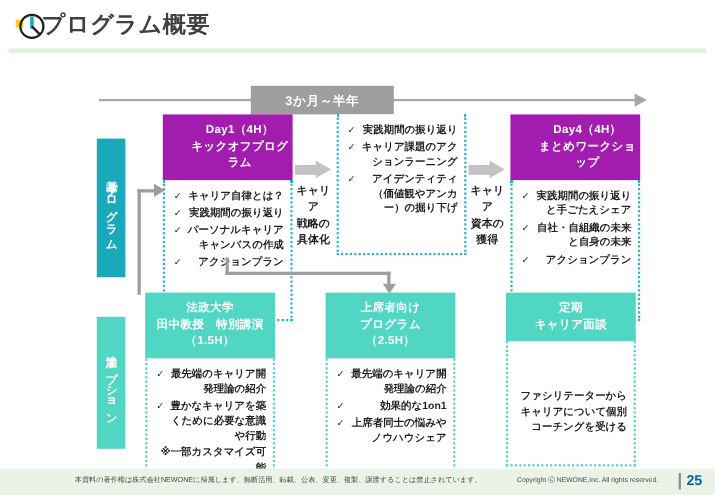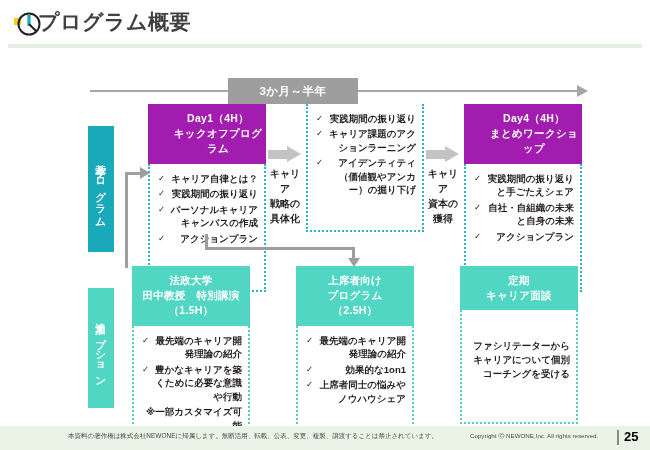--- a/index.html
+++ b/index.html
@@ -139,21 +139,21 @@
   #box-day2 .box-body { height: 128px; }
   #box-day4 { left: 464px; top: 104px; width: 118px; }
   #box-day4 .box-body { height: 128px; }
 
   
   #box-opt1 { left: 132px; top: 266px; width: 118px; }
   #box-opt1 .box-body { height: 114px; }
   #box-opt2 { left: 296px; top: 266px; width: 118px; }
   #box-opt2 .box-body { height: 114px; }
   #box-opt3 { left: 460px; top: 266px; width: 118px; }
-  #box-opt3 .box-body { height: 114px; padding-top: 29px; }
+  #box-opt3 .box-body { height: 114px; padding-top: 44px; }
 
   
   .connector { position: absolute; width: 40px; }
   .conn-arrow {
     position: relative;
     width: 34px; height: 16px;
     margin: 0 auto 4px auto;
   }
   .conn-arrow .shaft {
     position: absolute; left: 0; top: 4px;
@@ -217,21 +217,21 @@
     font-size: 6.2px;
     color: #4a4a4a;
     white-space: nowrap;
   }
   #footer-divider {
     position: absolute; left: 617px; top: 430px;
     width: 2px; height: 15px; background: #8a8a8a;
   }
   #footer-page {
     position: absolute; left: 624px; top: 429px;
-    font-size: 13px; font-weight: bold; color: #000000;
+    font-size: 13px; font-weight: bold; color: #0369a1;
   }
 </style>
 </head>
 <body>
 
 <div id="slide">
 
   <div id="header">
     <div id="header-icon">
       <svg width="28" height="28" viewBox="0 0 28 28">

